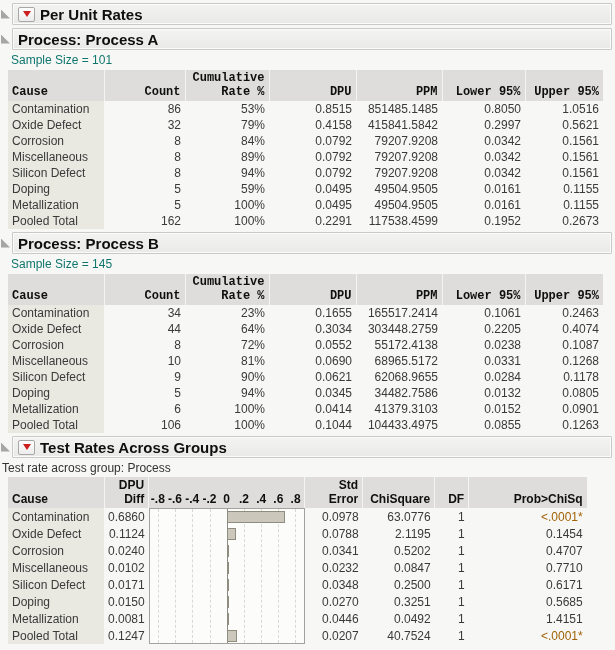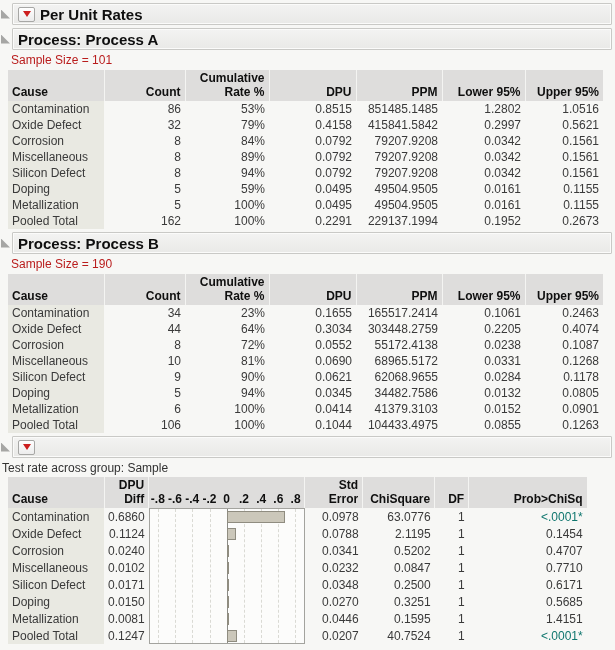--- a/index.html
+++ b/index.html
@@ -23,39 +23,39 @@
     display:flex; align-items:center; gap:5px; padding:0 5px;
   }
   .red-btn {
     width:15px; height:13px; flex:none;
     background:linear-gradient(#ffffff,#ececec);
     border:1px solid #a7a7a5; border-radius:2px;
     display:flex; align-items:center; justify-content:center;
   }
   .red-tri { width:0; height:0; border-left:4px solid transparent; border-right:4px solid transparent; border-top:6px solid #cc1f1f; }
   .htitle { font-weight:bold; font-size:15px; color:#0f0f0f; white-space:nowrap; }
-  .sample { margin:2px 0 3px 11px; color:#b91c1c; }
+  .sample { margin:2px 0 3px 11px; color:#0f766e; }
   .subtitle { margin:1px 0 2px 2px; color:#323232; }
 
   table { border-collapse:collapse; table-layout:fixed; margin-left:8px; }
   th {
     background:#dedddc; color:#0f0f0f; font-weight:bold; font-size:12px;
     vertical-align:bottom; text-align:left; padding:1px 4px 2px 4px;
     border-left:1px solid #f4f4f2;
   }
   th:first-child { border-left:none; }
   th.num { text-align:right; }
   td { padding:0 4px; white-space:nowrap; overflow:hidden; }
   td.num { text-align:right; }
   td.cause { background:#e9e9e2; }
-  .unit thead th { height:28px; }
+  .unit thead th { height:28px;font-family:Liberation Mono, monospace; }
   .unit tbody tr { height:16px; }
   .test thead th { height:16px; }
   .test tbody tr { height:17px; }
-  .sig { color:#0f766e; }
+  .sig { color:#a16207; }
 
   .plot-head { position:relative; }
   .tick { position:absolute; bottom:2px; transform:translateX(-50%); font-weight:bold; white-space:nowrap; }
   td.plot-cell { padding:0; vertical-align:top; }
   .plot {
     position:relative; width:100%; height:136px;
     background:#fcfcfb; border:1px solid #a3a39e; box-sizing:border-box;
     overflow:hidden;
   }
   .grid { position:absolute; top:0; bottom:0; width:0; border-left:1px dashed #dadad4; }
@@ -110,21 +110,21 @@
       <th class="num"><span>Upper 95%</span></th>
     </tr>
   </thead>
   <tbody>
     <tr>
         <td class="cause">Contamination</td>
         <td class="num">86</td>
         <td class="num">53%</td>
         <td class="num">0.8515</td>
         <td class="num">851485.1485</td>
-        <td class="num">1.2802</td>
+        <td class="num">0.8050</td>
         <td class="num">1.0516</td>
       </tr>
     <tr>
         <td class="cause">Oxide Defect</td>
         <td class="num">32</td>
         <td class="num">79%</td>
         <td class="num">0.4158</td>
         <td class="num">415841.5842</td>
         <td class="num">0.2997</td>
         <td class="num">0.5621</td>
@@ -172,34 +172,34 @@
         <td class="num">0.0495</td>
         <td class="num">49504.9505</td>
         <td class="num">0.0161</td>
         <td class="num">0.1155</td>
       </tr>
     <tr>
         <td class="cause">Pooled Total</td>
         <td class="num">162</td>
         <td class="num">100%</td>
         <td class="num">0.2291</td>
-        <td class="num">229137.1994</td>
+        <td class="num">117538.4599</td>
         <td class="num">0.1952</td>
         <td class="num">0.2673</td>
       </tr>
   </tbody>
 </table>
 
 <div class="outline-row">
   <span class="disclosure"></span>
   <div class="hbar">
     <span class="htitle">Process: Process B</span>
   </div>
 </div>
-<div class="sample">Sample Size = 190</div>
+<div class="sample">Sample Size = 145</div>
 
 <table class="unit">
   <colgroup>
       <col style="width:96px">
       <col style="width:81px">
       <col style="width:84px">
       <col style="width:87px">
       <col style="width:86px">
       <col style="width:83px">
       <col style="width:78px">
@@ -293,23 +293,24 @@
       </tr>
   </tbody>
 </table>
 
 <div class="outline-row">
   <span class="disclosure"></span>
   <div class="hbar">
     <span class="red-btn">
         <span class="red-tri"></span>
       </span>
+    <span class="htitle">Test Rates Across Groups</span>
   </div>
 </div>
-<div class="subtitle">Test rate across group: Sample</div>
+<div class="subtitle">Test rate across group: Process</div>
 
 <table class="test">
   <colgroup>
       <col style="width:96px">
       <col style="width:44px">
       <col style="width:156px">
       <col style="width:58px">
       <col style="width:72px">
       <col style="width:34px">
       <col style="width:118px">
@@ -402,21 +403,21 @@
         <td class="num">0.0150</td>
         <td class="num">0.0270</td>
         <td class="num">0.3251</td>
         <td class="num">1</td>
         <td class="num">0.5685</td>
       </tr>
     <tr>
         <td class="cause">Metallization</td>
         <td class="num">0.0081</td>
         <td class="num">0.0446</td>
-        <td class="num">0.1595</td>
+        <td class="num">0.0492</td>
         <td class="num">1</td>
         <td class="num">1.4151</td>
       </tr>
     <tr>
         <td class="cause">Pooled Total</td>
         <td class="num">0.1247</td>
         <td class="num">0.0207</td>
         <td class="num">40.7524</td>
         <td class="num">1</td>
         <td class="num sig">&lt;.0001*</td>

